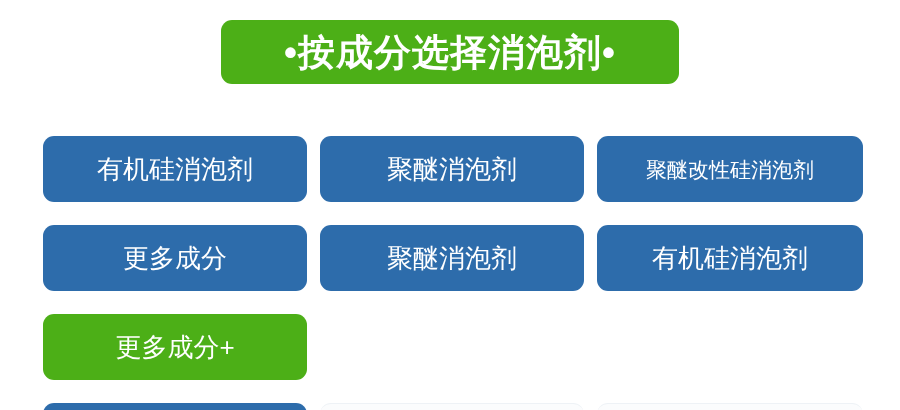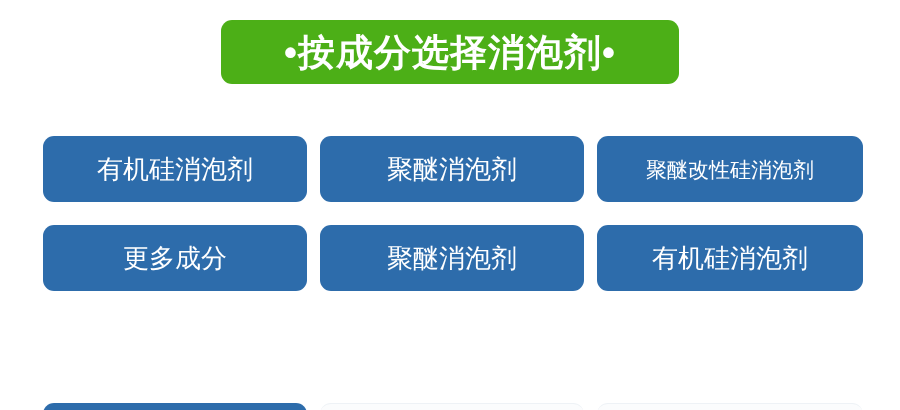--- a/index.html
+++ b/index.html
@@ -134,20 +134,23 @@
     <div class="cell blue">
       <span class="cell-label">更多成分</span>
     </div>
 
     <div class="cell blue">
       <span class="cell-label">聚醚消泡剂</span>
     </div>
     <div class="cell blue">
       <span class="cell-label">有机硅消泡剂</span>
     </div>
+    <div class="cell green">
+      <span class="cell-label">更多成分+</span>
+    </div>
 
   </div>
 
   <div class="clipped-row">
     <div class="clipped-cell"></div>
     <div class="clipped-cell faint"></div>
     <div class="clipped-cell faint"></div>
   </div>
 
 </div>

